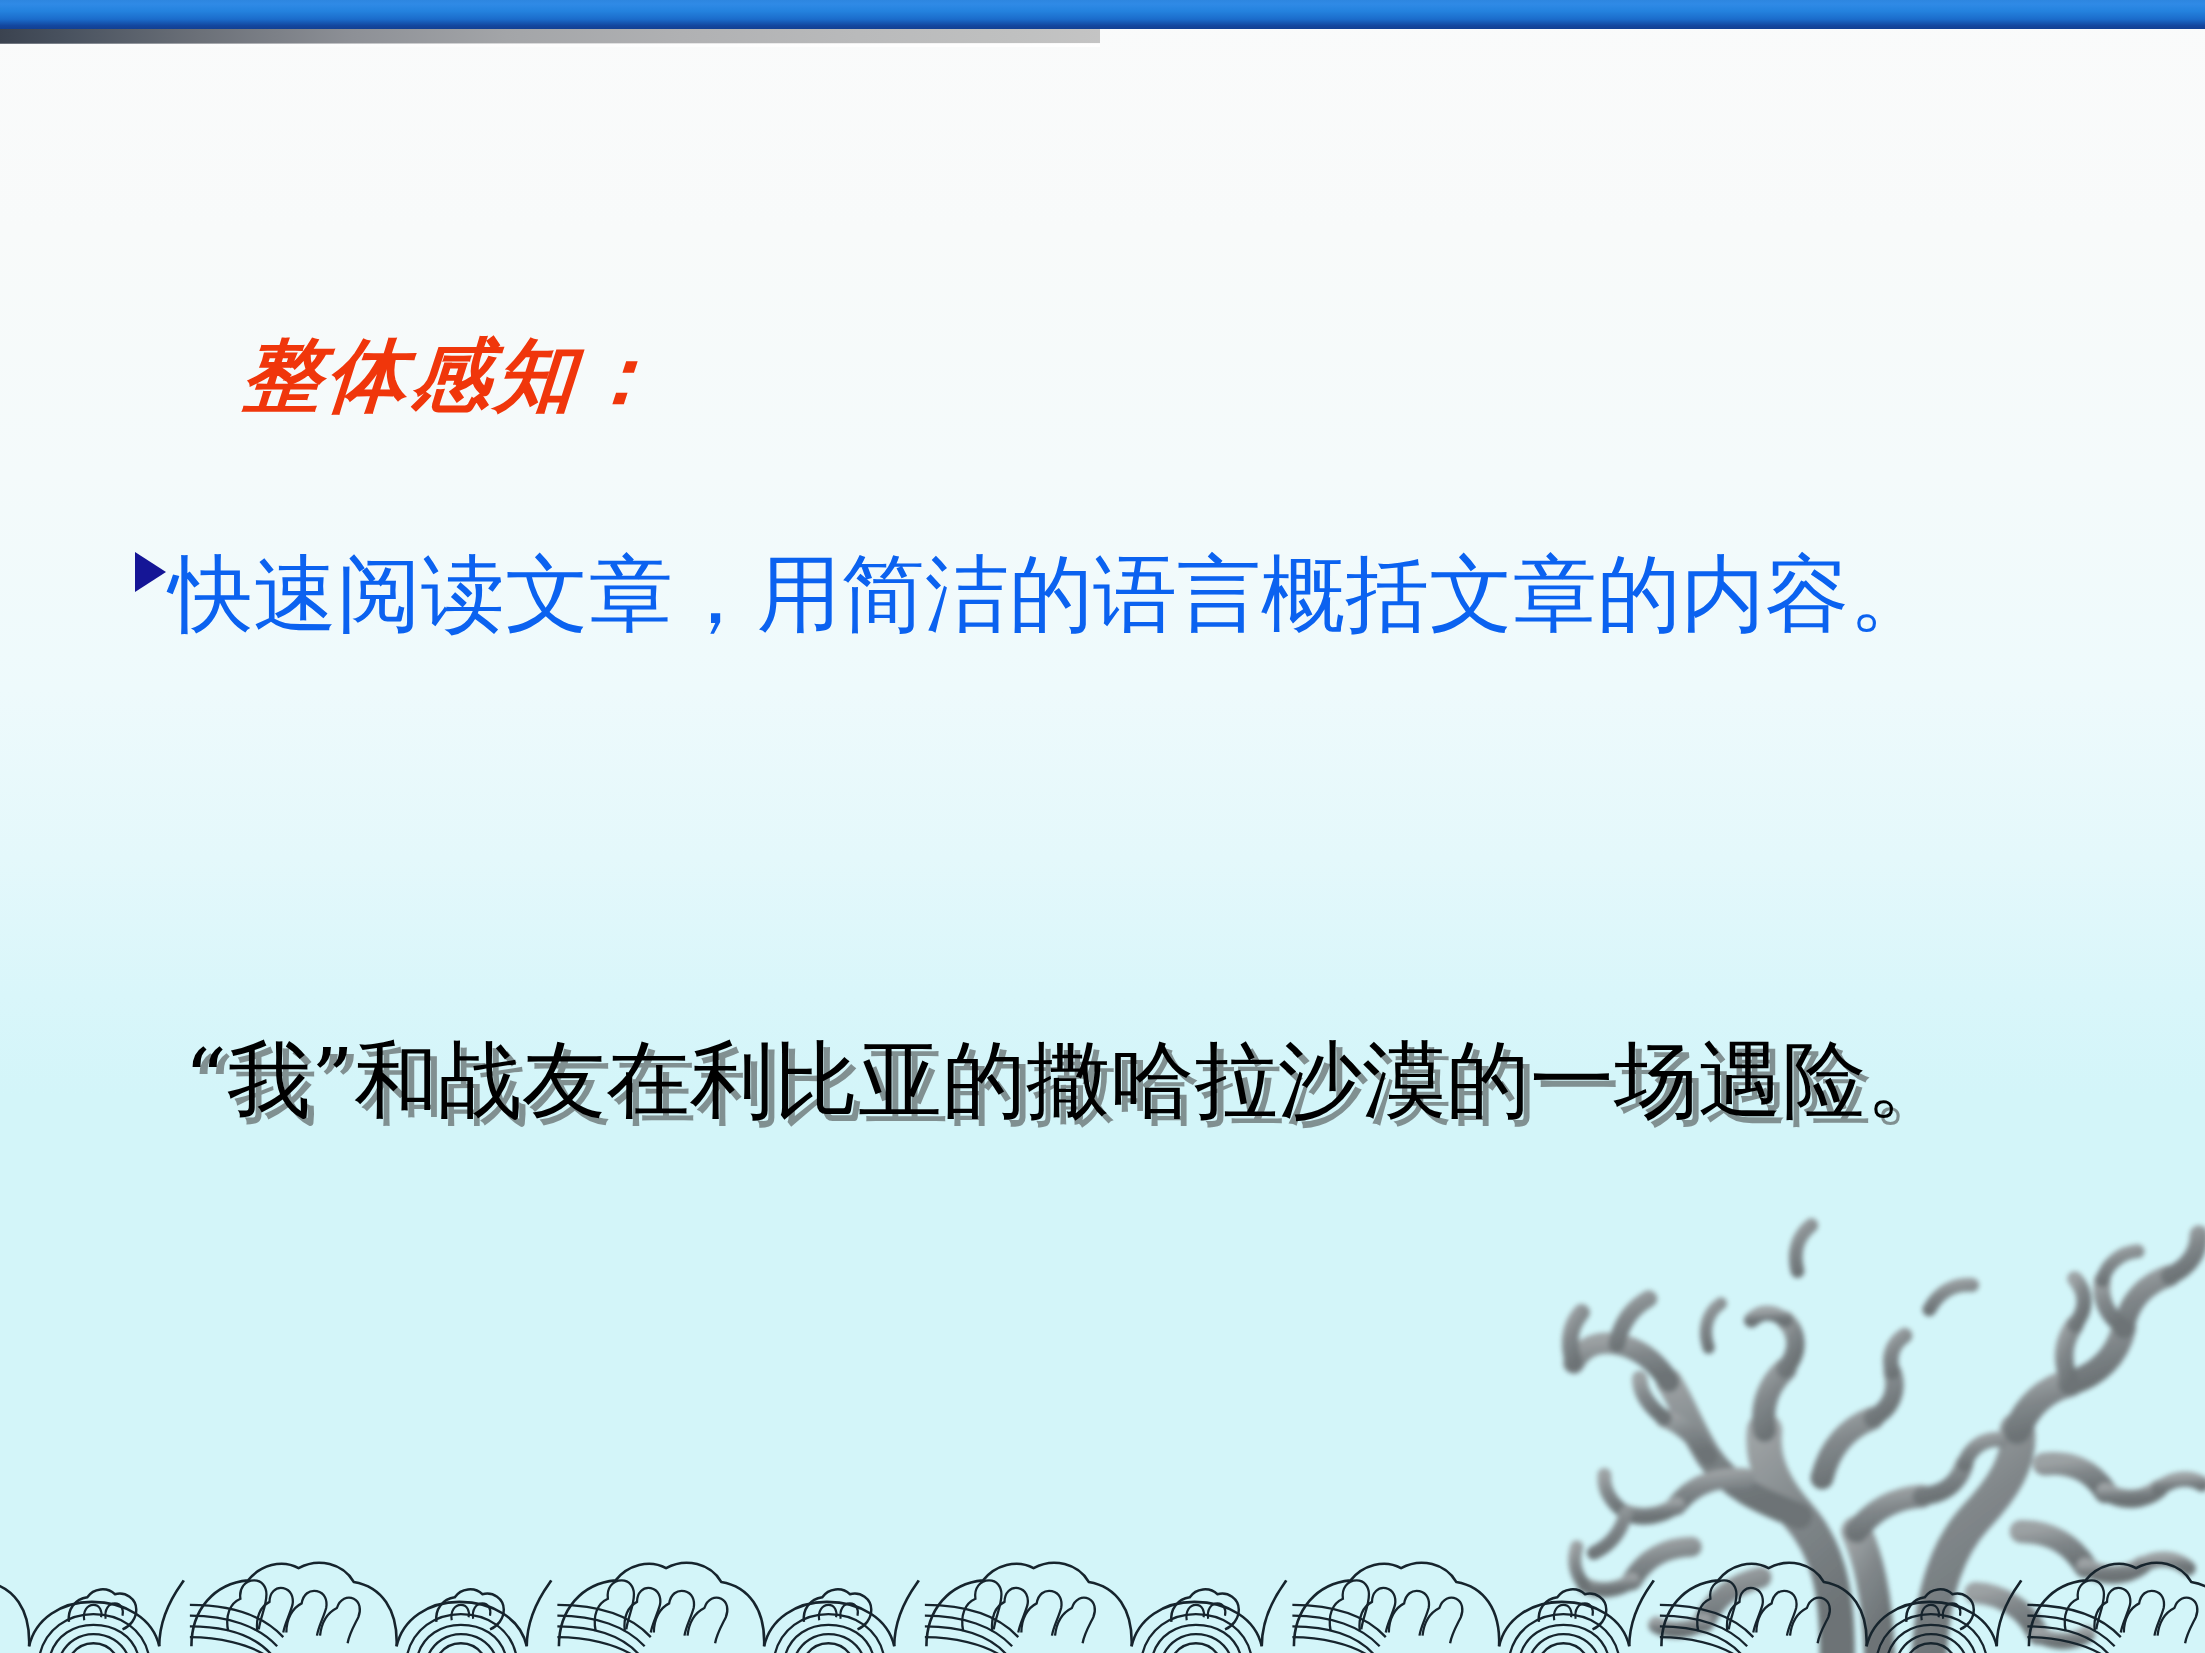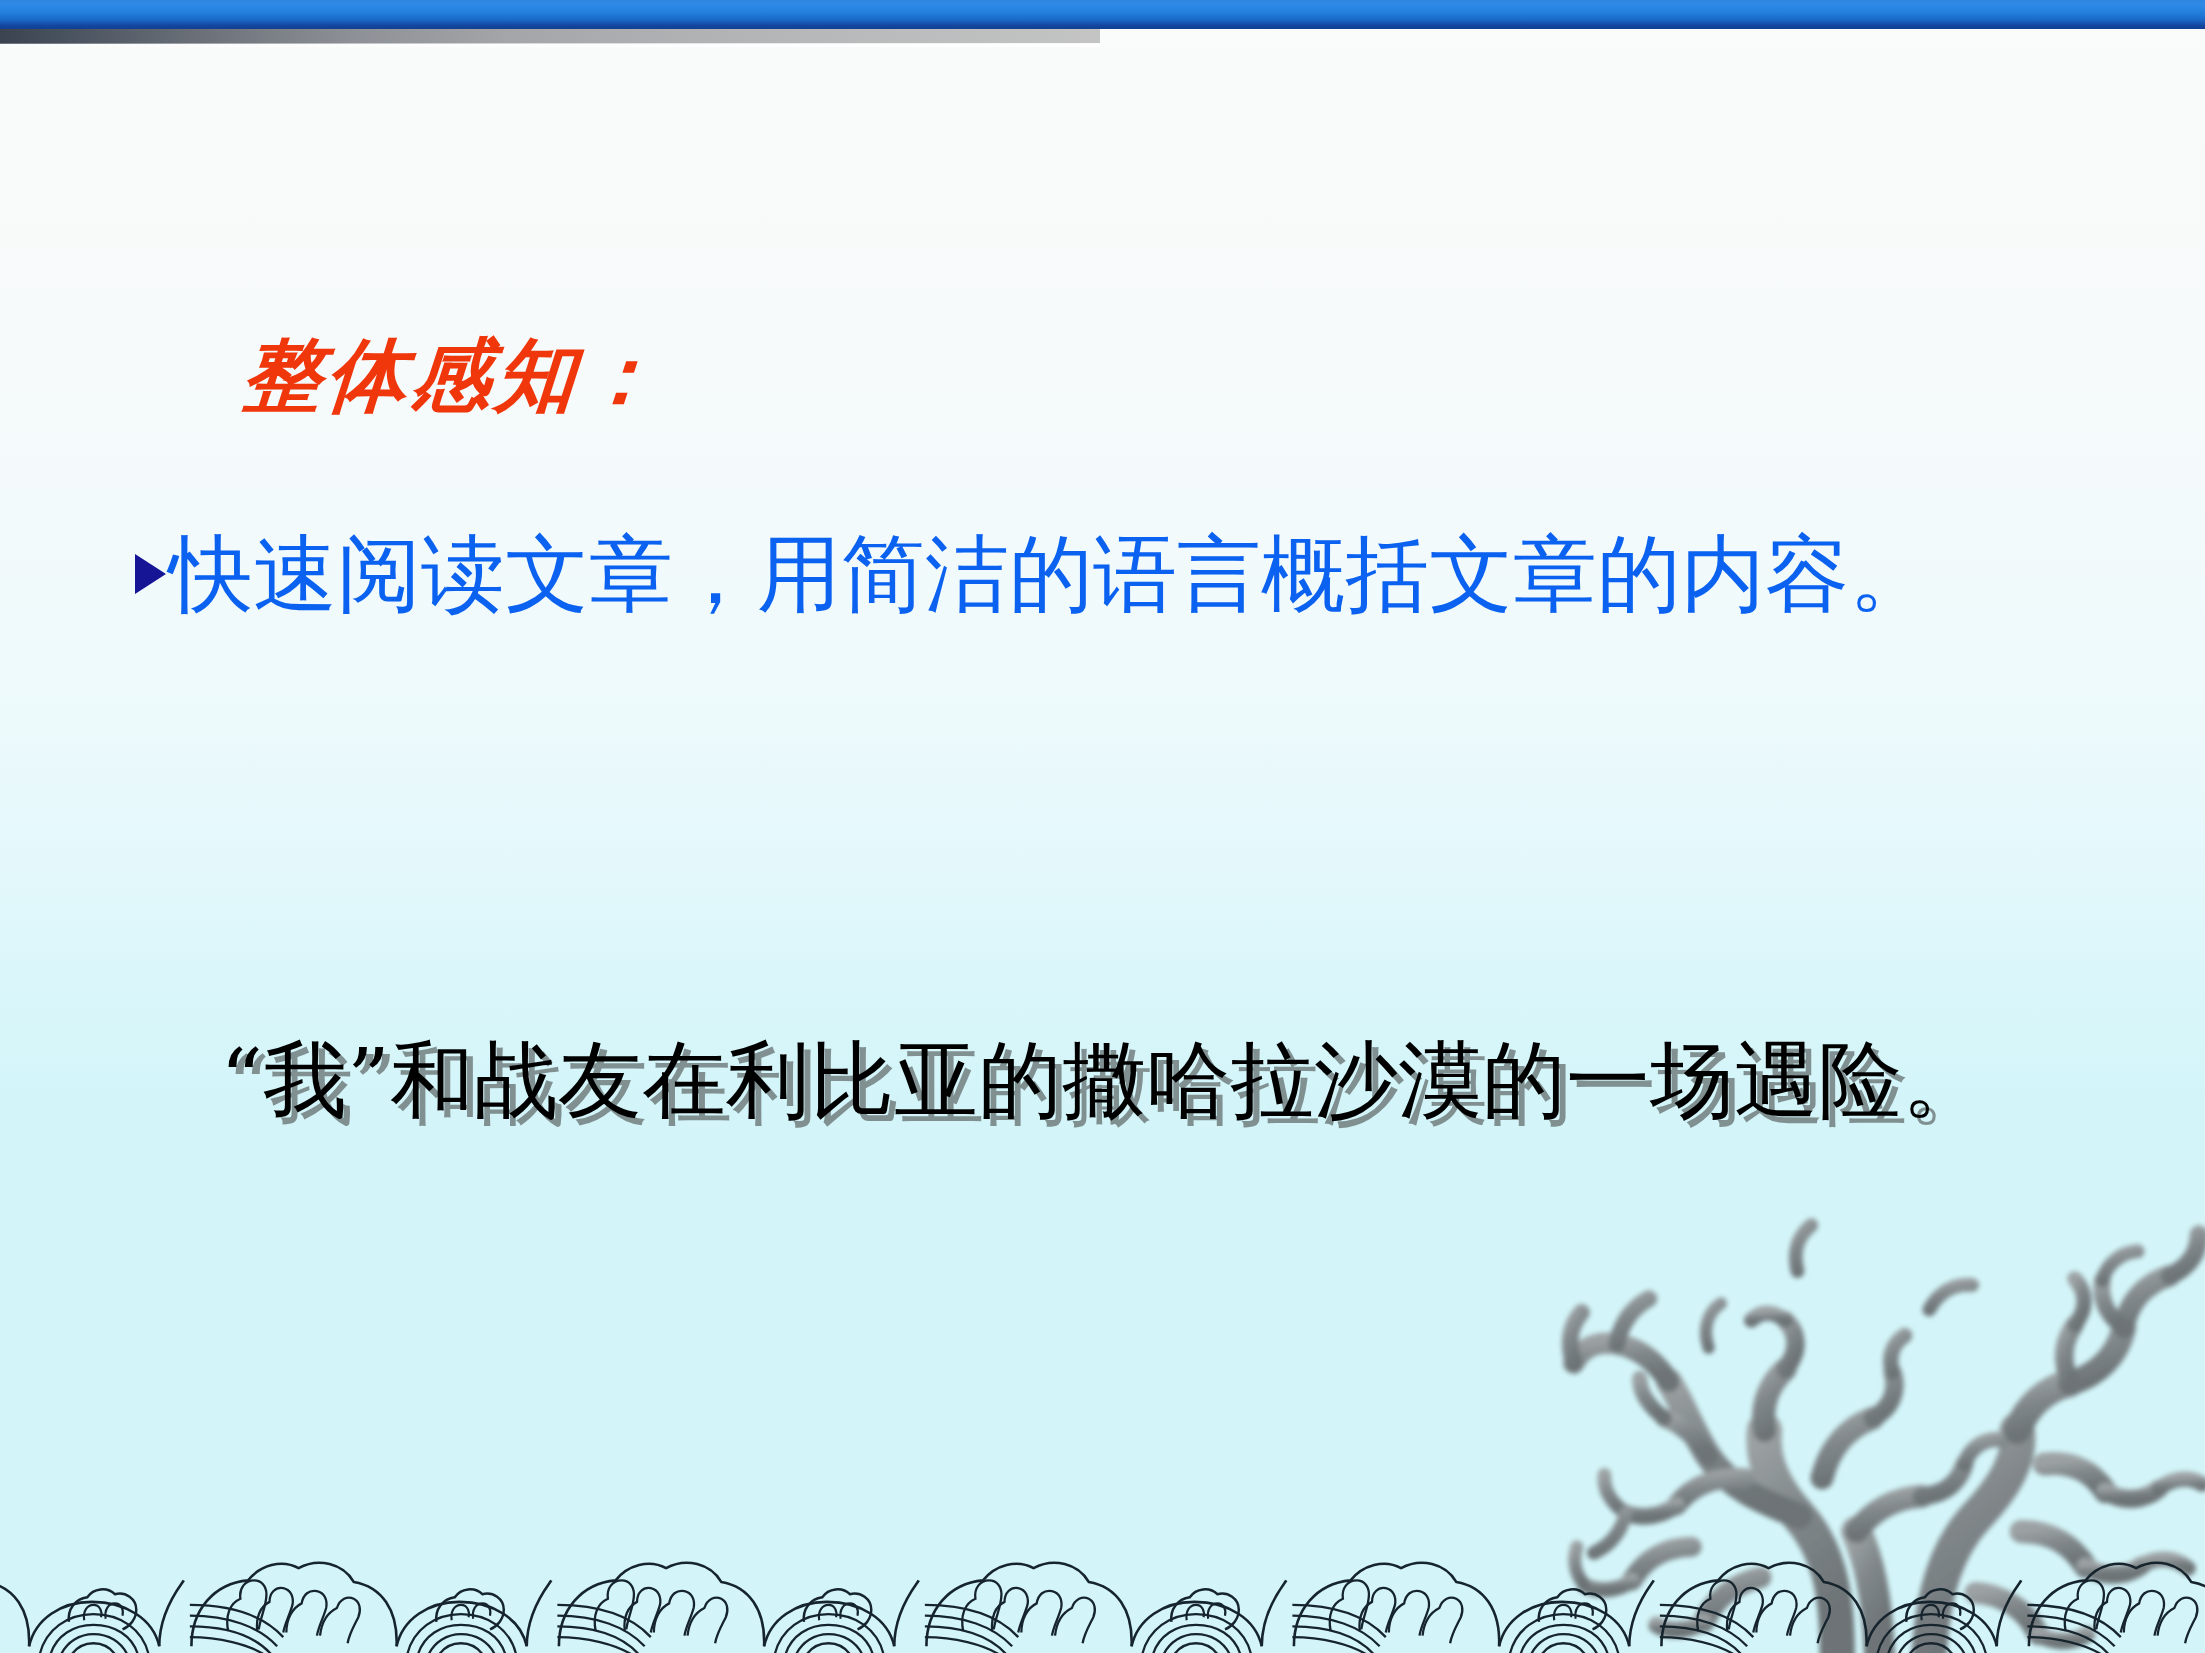--- a/index.html
+++ b/index.html
@@ -43,22 +43,22 @@
     font-size:80px;
     line-height:1.15;
     letter-spacing:4.6px;
     color:#F0360B;
     font-style:italic;
     transform:skewX(-4deg);
     white-space:nowrap;
   }
 
   .bullet-row{
-    position:absolute;left:135px;top:532px;
-    display:flex;align-items:center;
+    position:absolute;left:135px;top:552px;
+    display:flex;align-items:flex-start;
     white-space:nowrap;
   }
   .bullet-tri{
     width:0;height:0;
     border-left:31px solid #151596;
     border-top:20px solid transparent;
     border-bottom:20px solid transparent;
     margin-right:3.1px;
     flex:0 0 auto;
   }
@@ -71,21 +71,20 @@
   }
 
   .summary-line{
     position:absolute;left:184px;top:1038px;
     font-family:"DejaVu Serif","Liberation Serif",serif;
     font-size:84px;
     line-height:1.0;
     color:#000000;
     white-space:nowrap;
     text-shadow:6.9px 6.9px 0 rgba(60,60,60,.55);
-    margin-left:36px;
   }
 
   
   .coral{
     position:absolute;right:0px;bottom:0px;
     width:766px;height:536px;
     pointer-events:none;
     opacity:.95;
   }
 

